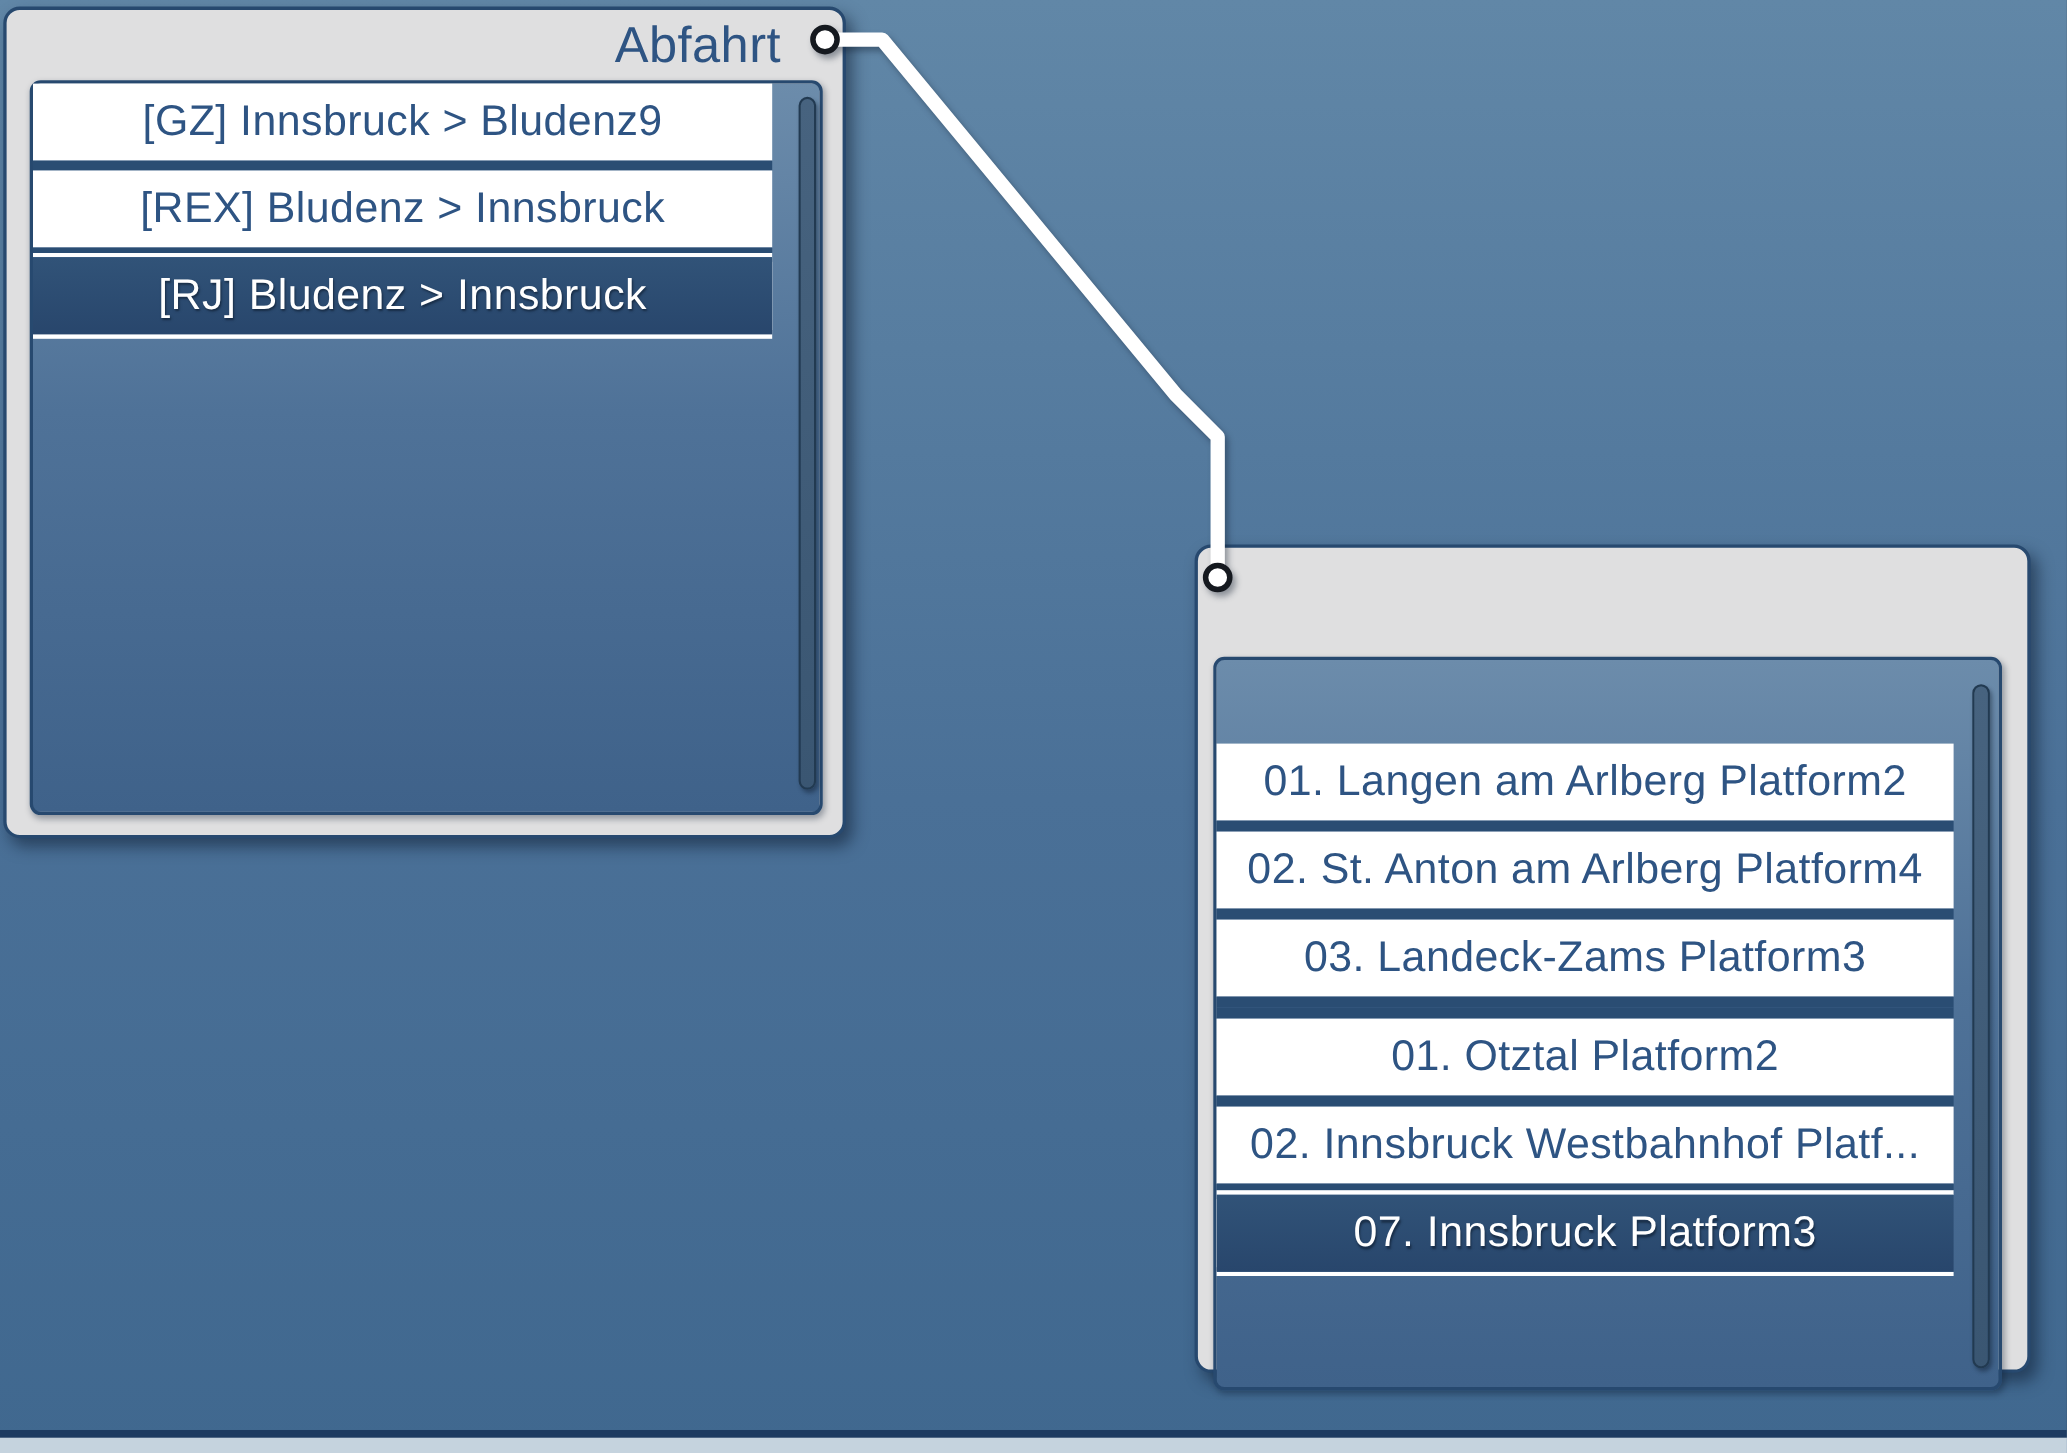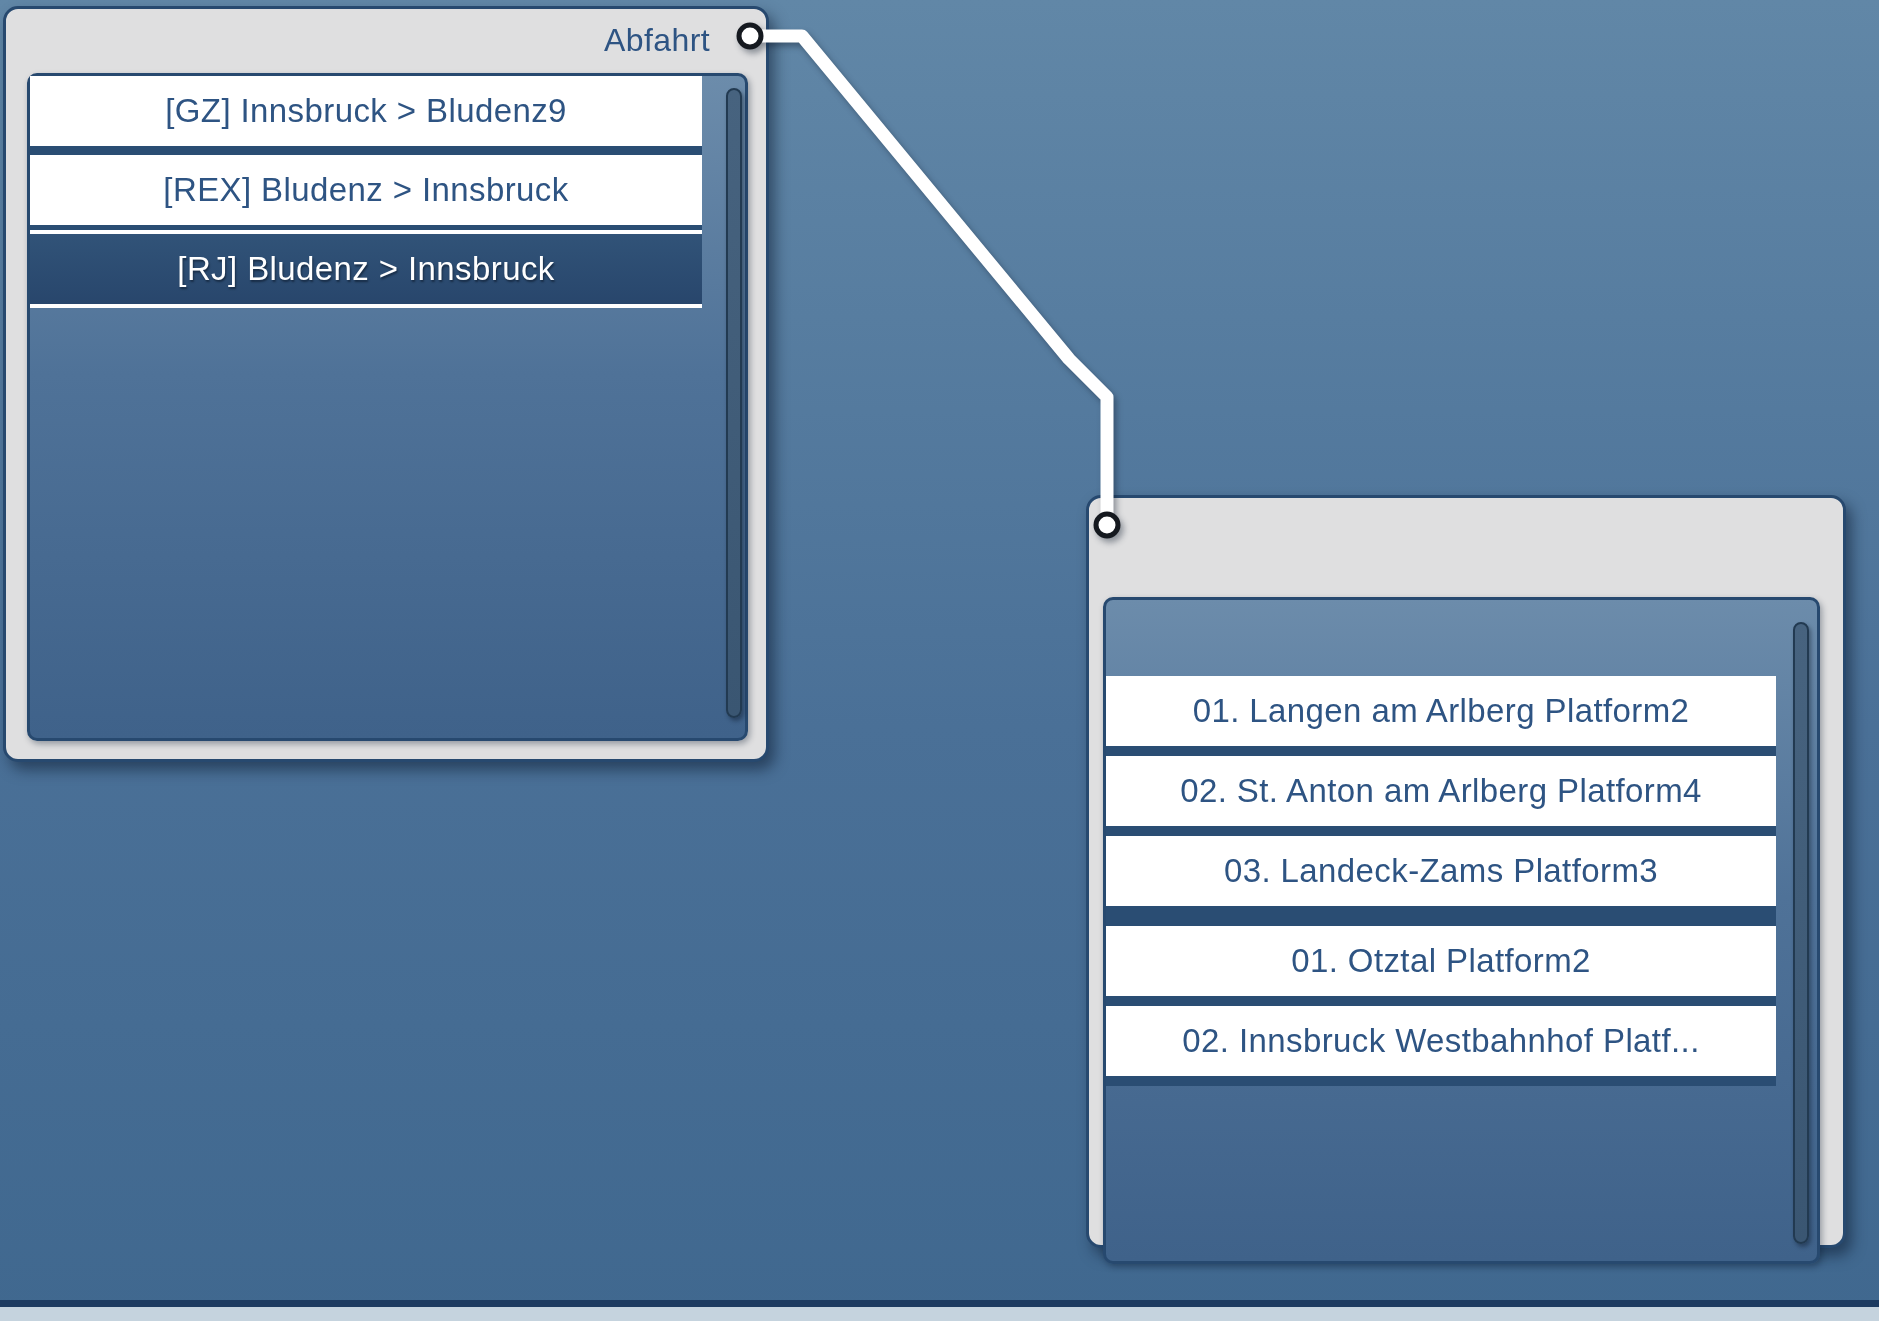--- a/index.html
+++ b/index.html
@@ -13,42 +13,42 @@
     background:var(--panel_bg,#dfdfe0);
     border:3px solid var(--border_navy,#27496f);
     border-radius:15px;
     box-shadow:6px 8px 14px rgba(10,24,44,.5);
   }
   .panel.abfahrt{left:3px;top:6px;width:766px;height:756px;}
   .panel.zielort{left:1086px;top:495px;width:760px;height:753px;}
   .hdr{
     height:60px;line-height:62px;
     color:var(--text_blue,#2e5483);
-    font-size:32px;letter-spacing:.4px;
+    font-size:46px;letter-spacing:.4px;
     cursor:move;user-select:none;
   }
   .abfahrt .hdr{text-align:right;padding-right:56px;}
   .zielort .hdr{text-align:left;padding-left:48px;}
   .list{
     position:absolute;box-sizing:border-box;
     border:3px solid var(--border_navy,#27496f);
     border-radius:10px;
     background:linear-gradient(180deg,var(--list_top,#6c8cab) 0%,var(--list_mid,#4f7298) 45%,var(--list_bottom,#3f628a) 100%);
     box-shadow:2px 3px 6px rgba(10,24,44,.35);
   }
   .abfahrt .list{left:21px;top:64px;width:721px;height:668px;}
   .zielort .list{left:14px;top:63px;width:717px;height:667px;margin-top:36px;}
   .rows{position:absolute;left:0;top:0;}
   .abfahrt .rows{width:672px;}
   .zielort .rows{width:670px;padding-top:76px;}
   .row{
     height:70px;display:flex;align-items:center;justify-content:center;
     background:#ffffff;
     color:var(--text_blue,#2e5483);
-    font-size:33px;letter-spacing:.4px;white-space:nowrap;overflow:hidden;
+    font-size:39px;letter-spacing:.4px;white-space:nowrap;overflow:hidden;
     cursor:pointer;
   }
   .gap{height:9px;background:var(--separator,#2a4d73);}
   .zielort .gap{height:10px;}
   .row.selected{
     background:linear-gradient(180deg,var(--selected_top,#315378),var(--selected_bottom,#28466c));
     color:var(--selected_text,#ffffff);
     box-shadow:0 -4px 0 #ffffff,0 4px 0 #ffffff;
     text-shadow:1px 2px 2px rgba(8,18,32,.55);
   }
@@ -101,20 +101,21 @@
           <div class="gap"></div>
           <div class="row">02. St. Anton am Arlberg Platform4</div>
           <div class="gap"></div>
           <div class="row">03. Landeck-Zams Platform3</div>
           <div class="gap"></div>
           <div class="gap"></div>
           <div class="row">01. Otztal Platform2</div>
           <div class="gap"></div>
           <div class="row">02. Innsbruck Westbahnhof Platf...</div>
           <div class="gap"></div>
+          <div class="row selected">07. Innsbruck Platform3</div>
         </div>
       <div class="scrollbar"></div>
     </div>
   </div>
 
   <svg class="wires" viewBox="0 0 1879 1321">
     <polyline points="750,36 802,36 1069,359 1107,397 1107,525" fill="none" stroke="#ffffff" stroke-width="13" stroke-linejoin="round" stroke-linecap="round"></polyline>
     <circle cx="750" cy="36" r="11" fill="#ffffff" stroke="#15191f" stroke-width="5"></circle>
     <circle cx="1107" cy="525" r="11" fill="#ffffff" stroke="#15191f" stroke-width="5"></circle>
   </svg>

